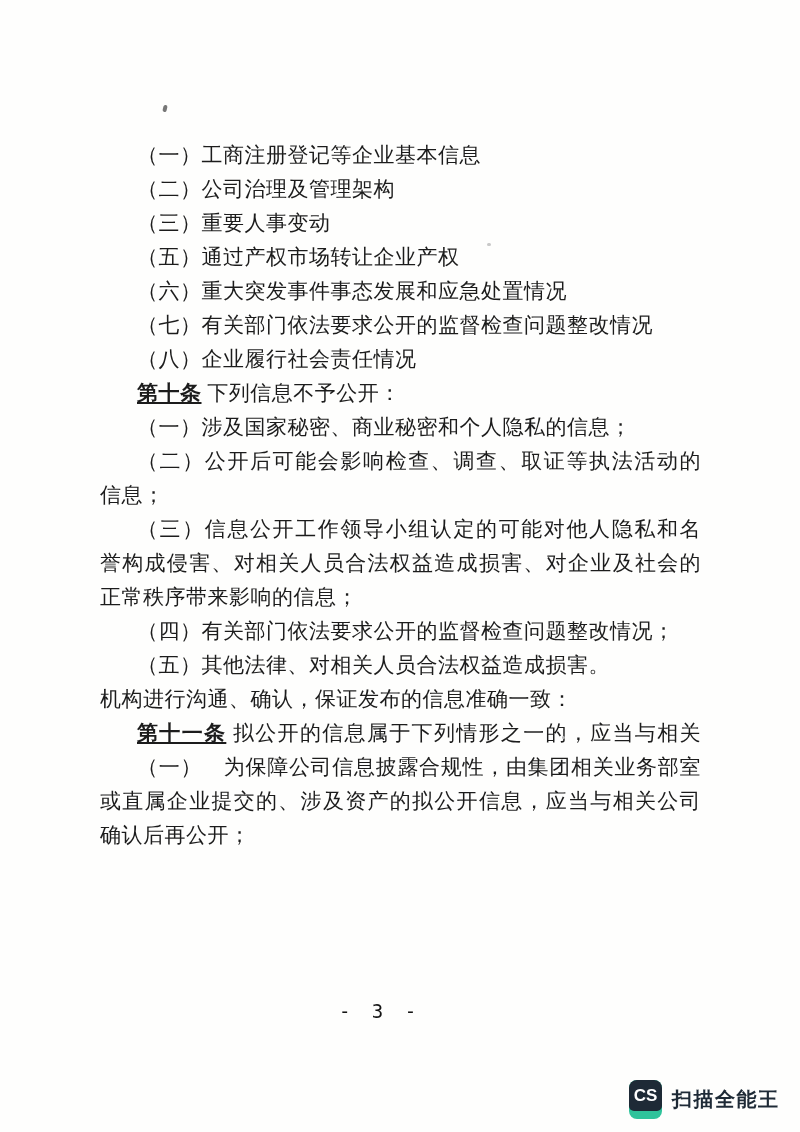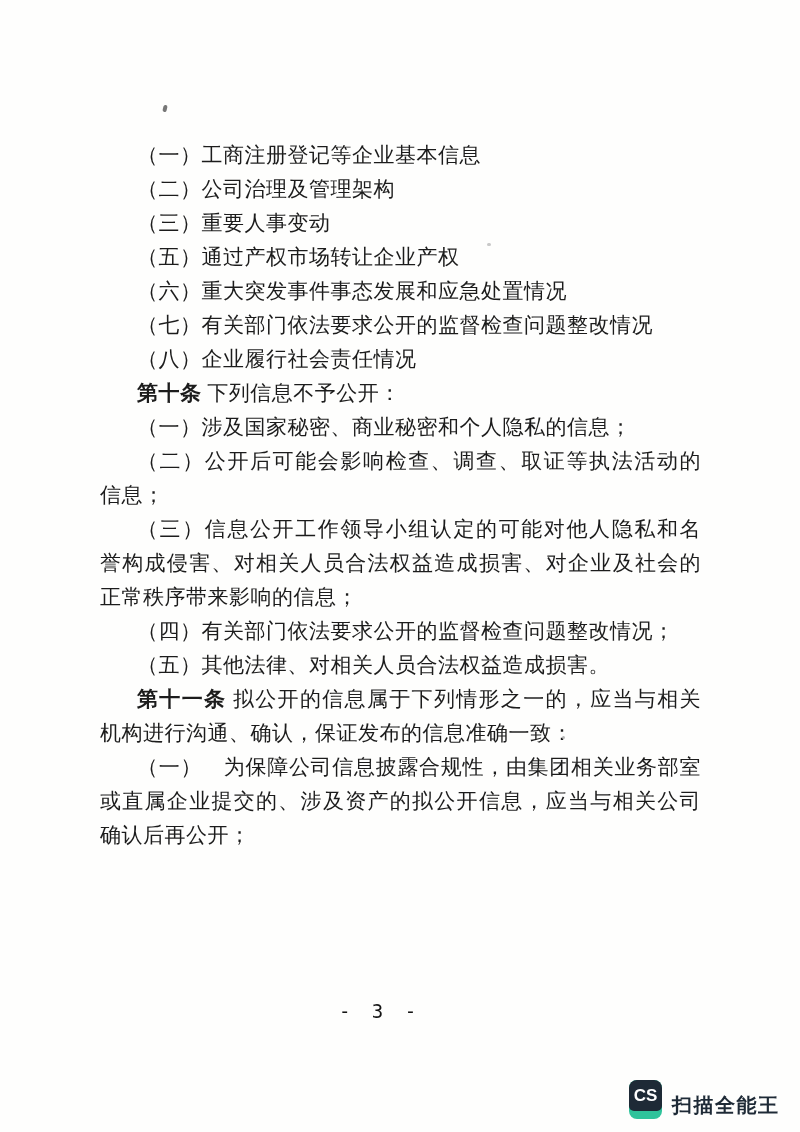--- a/index.html
+++ b/index.html
@@ -28,39 +28,39 @@
     line-height:34px;
     font-size:21px;
     color:#1c1c1c;
     letter-spacing:0.5px;
   }
   .line.indent{padding-left:37px;}
   .line.justify{
     text-align:justify;
     text-align-last:justify;
   }
-  .seg.bold{font-weight:700;}
+  .seg.bold{font-weight:700;text-decoration:underline;}
   .page-number{
     position:absolute;
     top:1000px;left:300px;width:160px;
     text-align:center;
     font-family:"DejaVu Sans Mono", monospace;
     font-size:19px;
     letter-spacing:5px;
     color:#141414;
   }
   .speck{position:absolute;background:#6a6a6a;}
   .speck1{left:163px;top:105px;width:4px;height:7px;border-radius:2px;transform:rotate(14deg);background:#777;}
   .speck2{left:487px;top:243px;width:4px;height:3px;border-radius:2px;background:#c9c9c9;}
   .speck3{left:562px;top:736px;width:3px;height:3px;border-radius:2px;background:#b5b5b5;}
   .watermark{
     position:absolute;
     left:629px;top:1080px;
     display:flex;
-    align-items:flex-end;
+    align-items:center;
   }
   .wm-icon{
     position:relative;
     width:33px;height:39px;
     border-radius:8px;
     background:var(--brand-green);
     flex:0 0 auto;
   }
   .wm-icon-top{
     position:absolute;
@@ -100,22 +100,22 @@
       <div class="line indent"><span class="seg">（八）企业履行社会责任情况</span></div>
       <div class="line indent"><span class="seg bold">第十条</span><span class="seg"> 下列信息不予公开：</span></div>
       <div class="line indent"><span class="seg">（一）涉及国家秘密、商业秘密和个人隐私的信息；</span></div>
       <div class="line indent justify"><span class="seg">（二）公开后可能会影响检查、调查、取证等执法活动的</span></div>
       <div class="line"><span class="seg">信息；</span></div>
       <div class="line indent justify"><span class="seg">（三）信息公开工作领导小组认定的可能对他人隐私和名</span></div>
       <div class="line justify"><span class="seg">誉构成侵害、对相关人员合法权益造成损害、对企业及社会的</span></div>
       <div class="line"><span class="seg">正常秩序带来影响的信息；</span></div>
       <div class="line indent"><span class="seg">（四）有关部门依法要求公开的监督检查问题整改情况；</span></div>
       <div class="line indent"><span class="seg">（五）其他法律、对相关人员合法权益造成损害。</span></div>
+      <div class="line"><span class="seg">机构进行沟通、确认，保证发布的信息准确一致：</span></div>
       <div class="line indent justify"><span class="seg bold">第十一条</span><span class="seg"> 拟公开的信息属于下列情形之一的，应当与相关</span></div>
-      <div class="line"><span class="seg">机构进行沟通、确认，保证发布的信息准确一致：</span></div>
       <div class="line indent justify"><span class="seg">（一）　为保障公司信息披露合规性，由集团相关业务部室</span></div>
       <div class="line justify"><span class="seg">或直属企业提交的、涉及资产的拟公开信息，应当与相关公司</span></div>
       <div class="line"><span class="seg">确认后再公开；</span></div>
     </div>
 
   <div class="speck speck1"></div>
   <div class="speck speck2"></div>
   <div class="speck speck3"></div>
 
   <div class="page-number">- 3 -</div>

